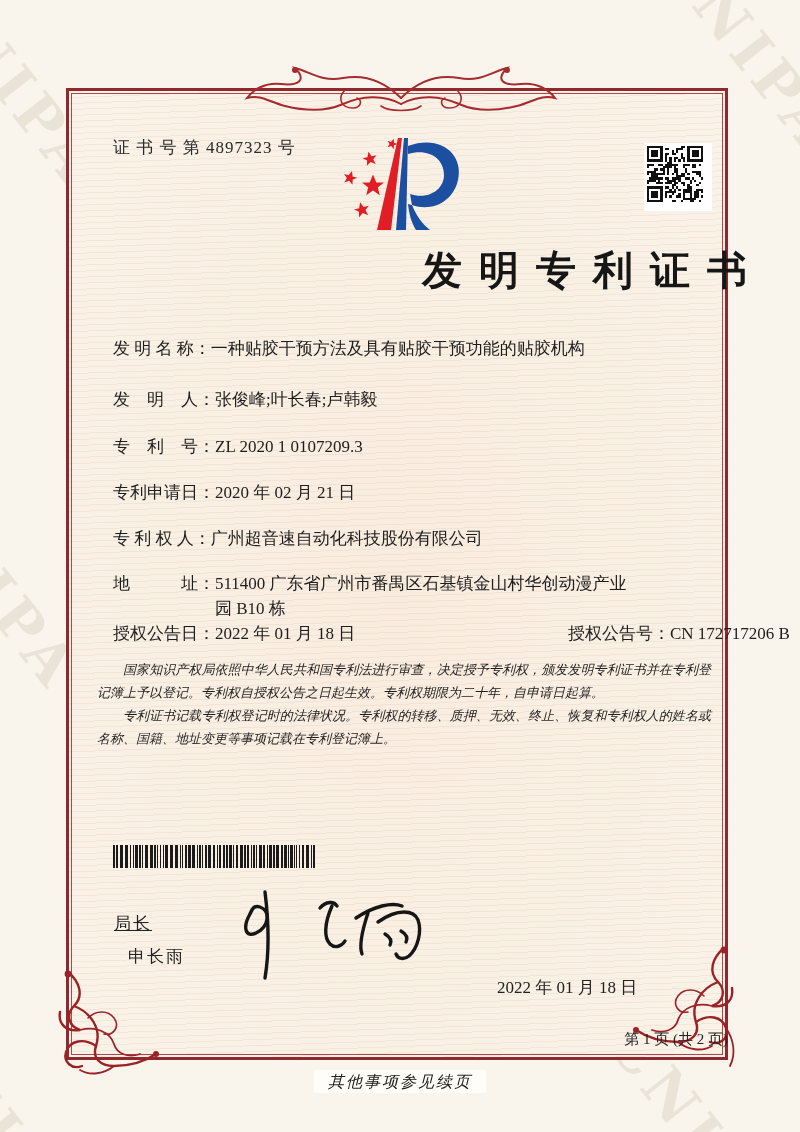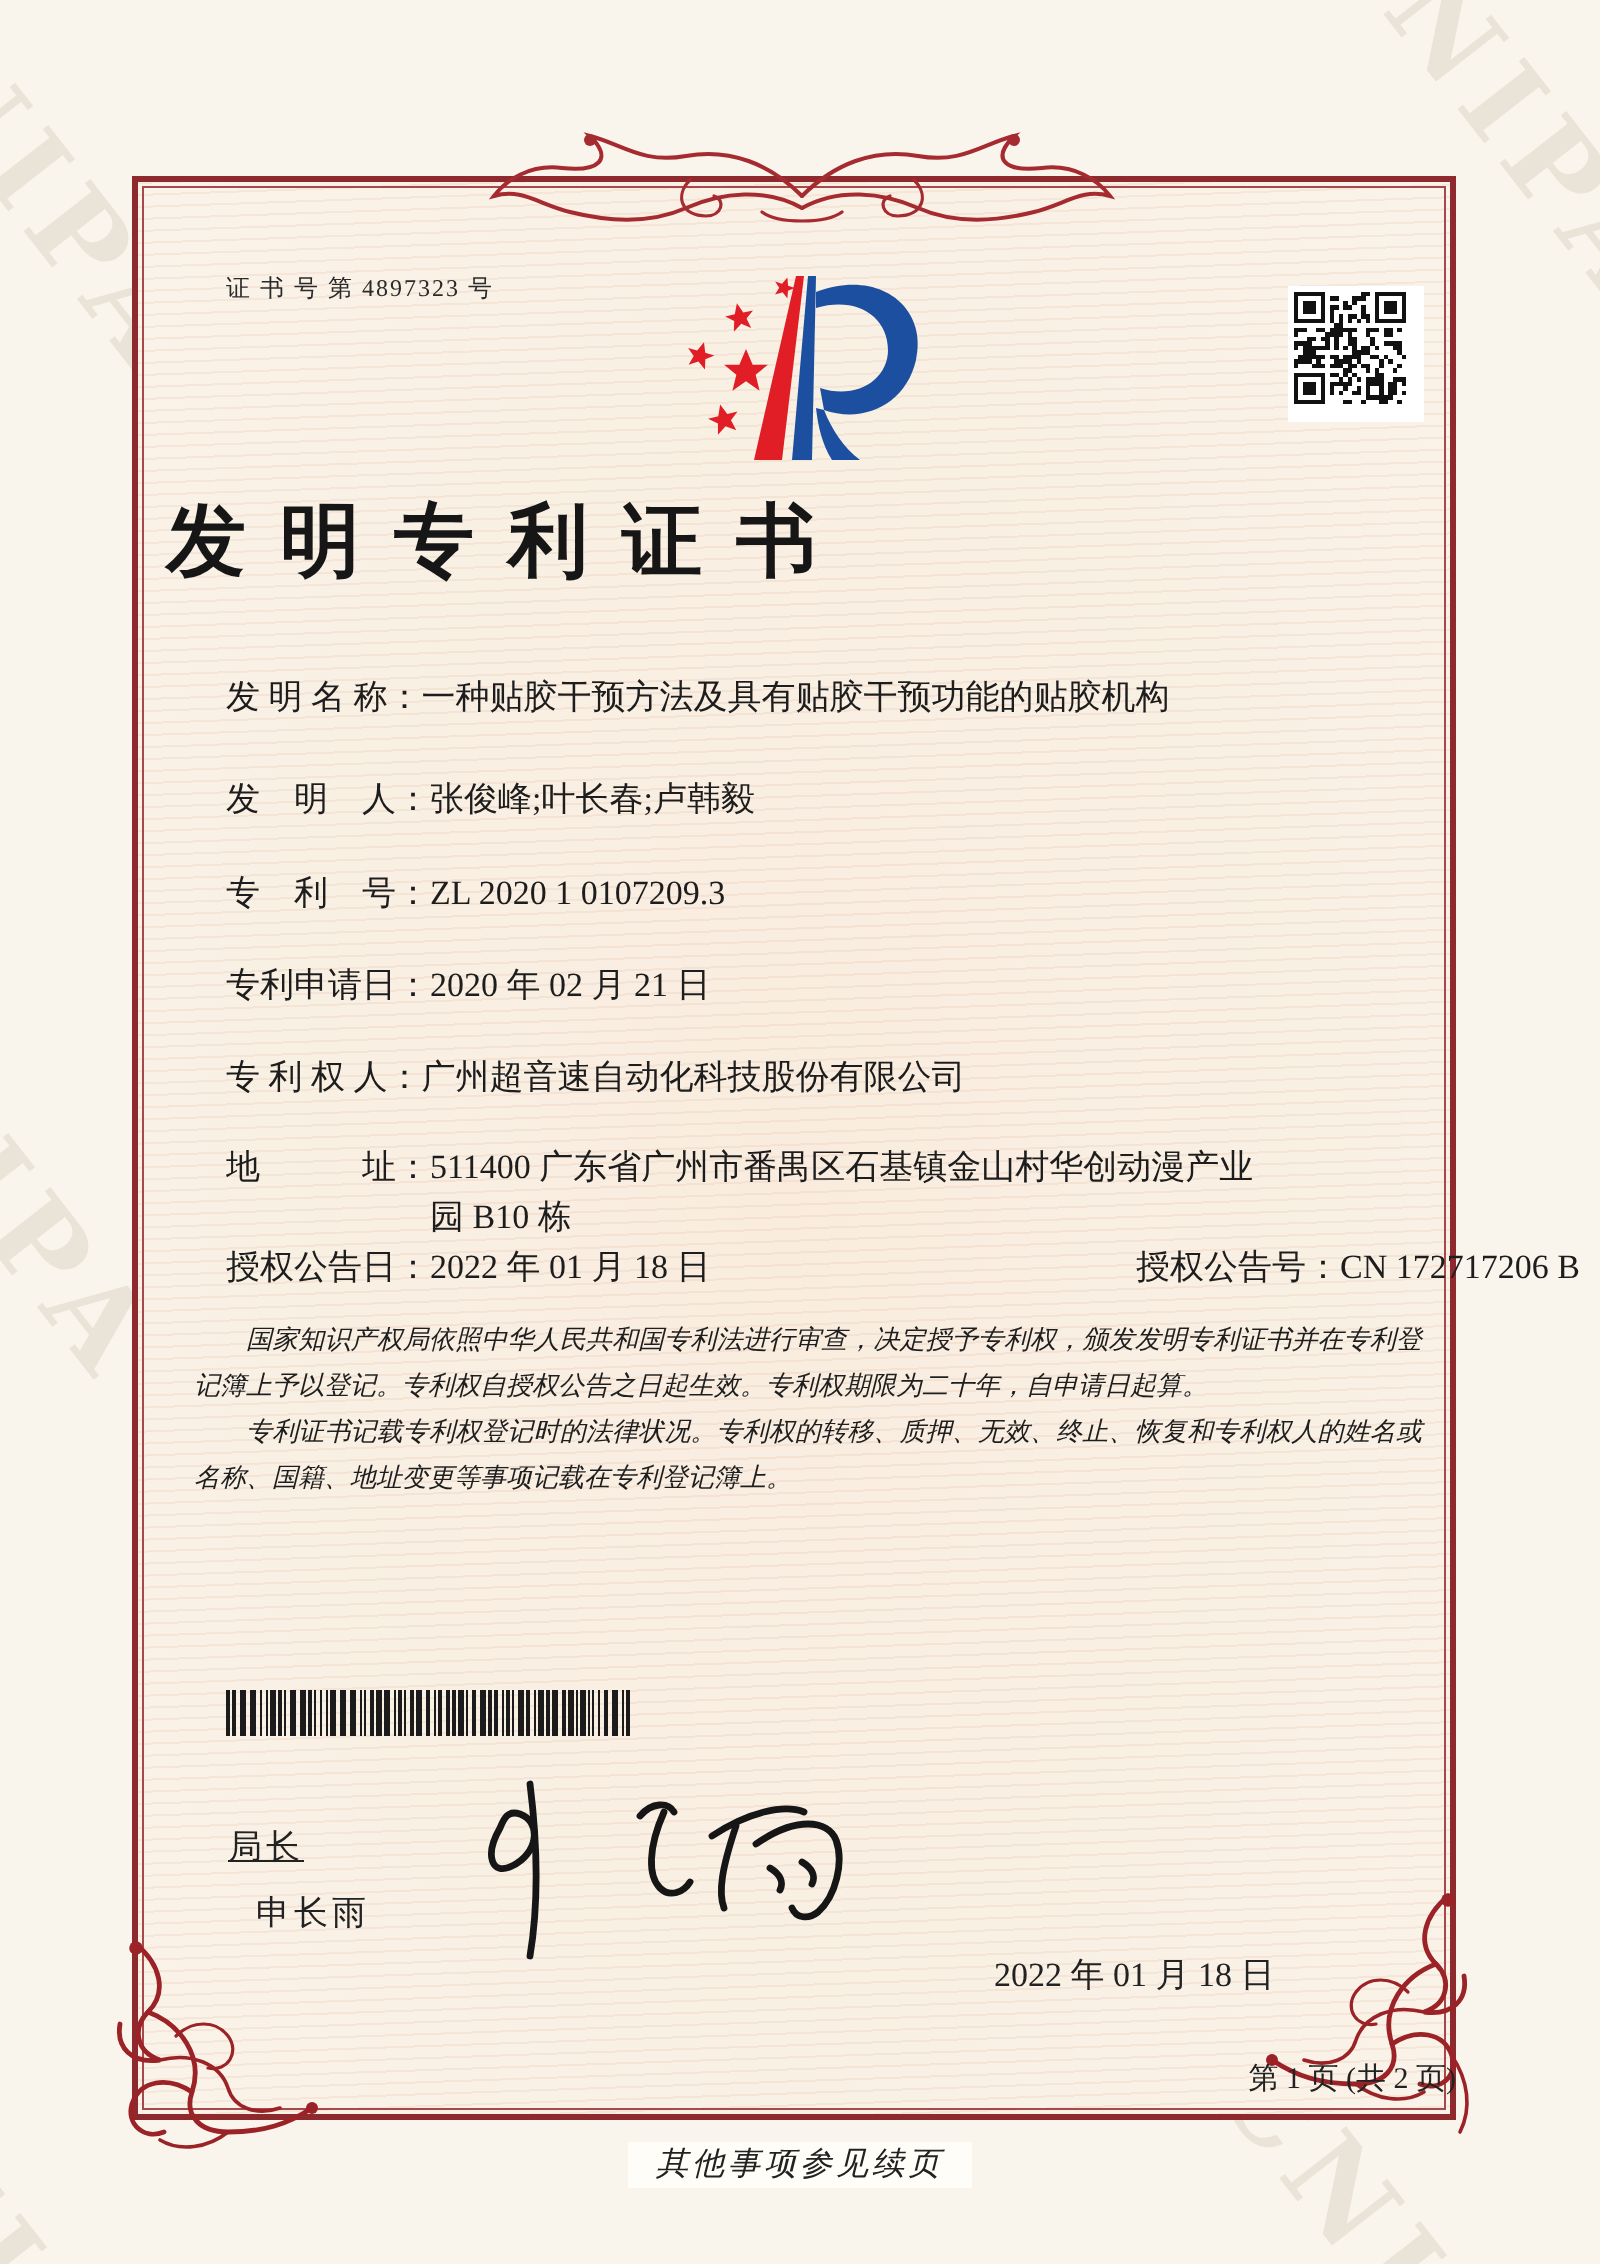--- a/index.html
+++ b/index.html
@@ -37,27 +37,27 @@
   .frame-inner{
     position:absolute;inset:2px;
     border:1px solid #a8484a;
     pointer-events:none;
   }
   
   .ornament{position:absolute;pointer-events:none;}
   
   .cert-no{
     position:absolute;left:113px;top:136px;
-    font-size:12px;letter-spacing:1px;white-space:pre;color:#2a2a2a;
+    font-size:17px;letter-spacing:1px;white-space:pre;color:#2a2a2a;
   }
   .logo{position:absolute;left:332px;top:130px;width:142px;height:106px;}
   .qr{position:absolute;left:644px;top:143px;width:62px;height:62px;background:#fff;padding:3px;}
   .title{
     position:absolute;left:66px;top:243px;width:698px;
-    text-align:left;
+    text-align:right;
     font-size:40px;font-weight:700;
     letter-spacing:17px;text-indent:17px;
     color:#161616;
   }
   
   .field-row{position:absolute;left:113px;width:580px;font-size:17px;line-height:1.45;}
   .f-label{display:inline-block;white-space:pre;vertical-align:top;color:#1d1d1d;}
   .f-value{display:inline-block;white-space:pre-line;vertical-align:top;max-width:470px;color:#1d1d1d;}
   .grant-no{position:absolute;left:455px;top:0;white-space:nowrap;}
   

